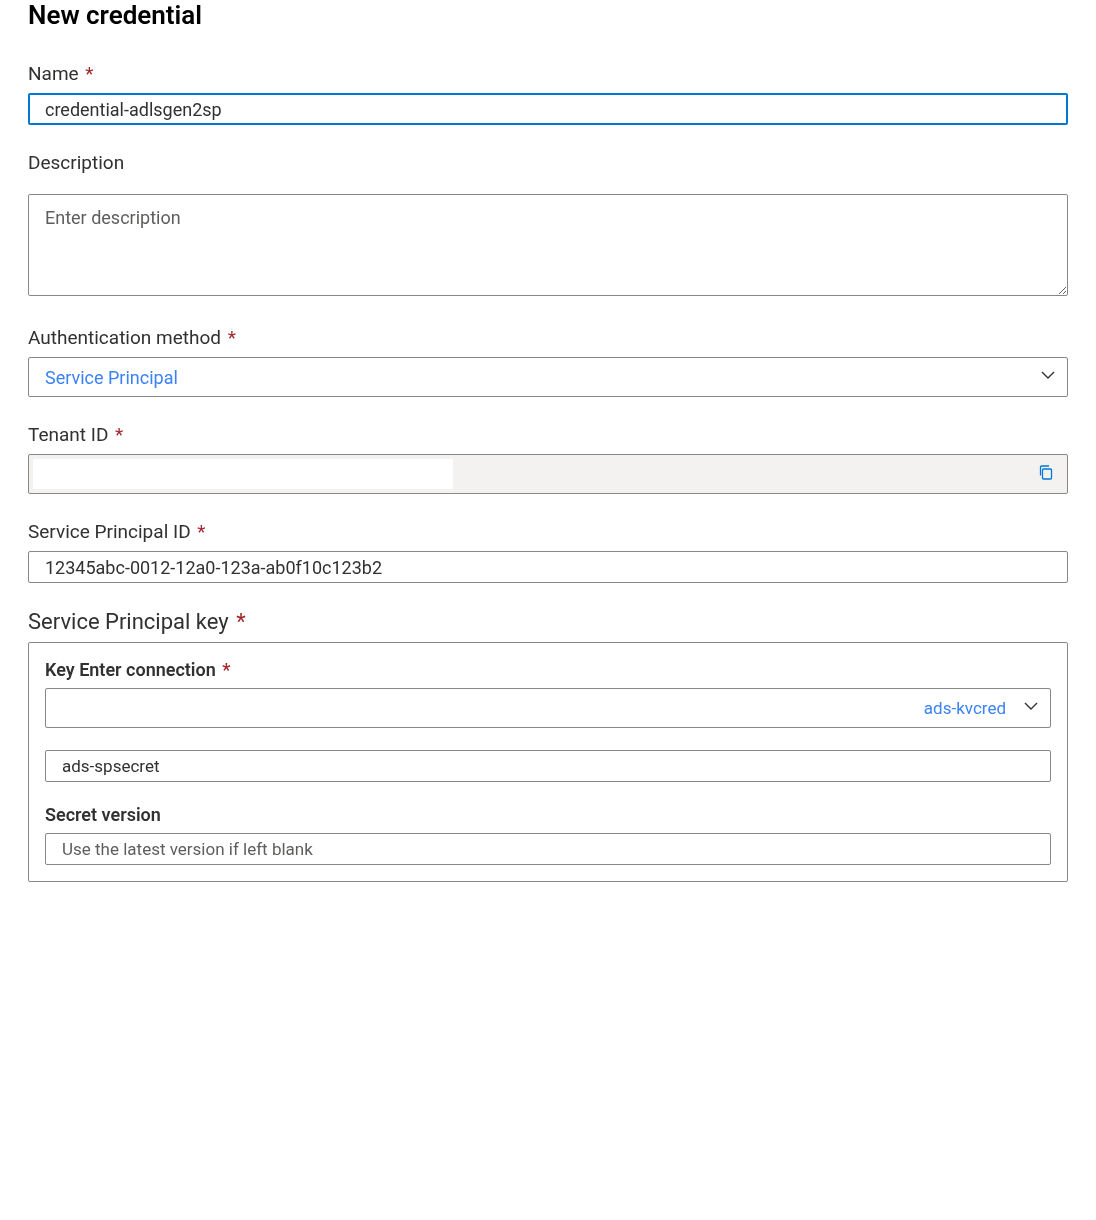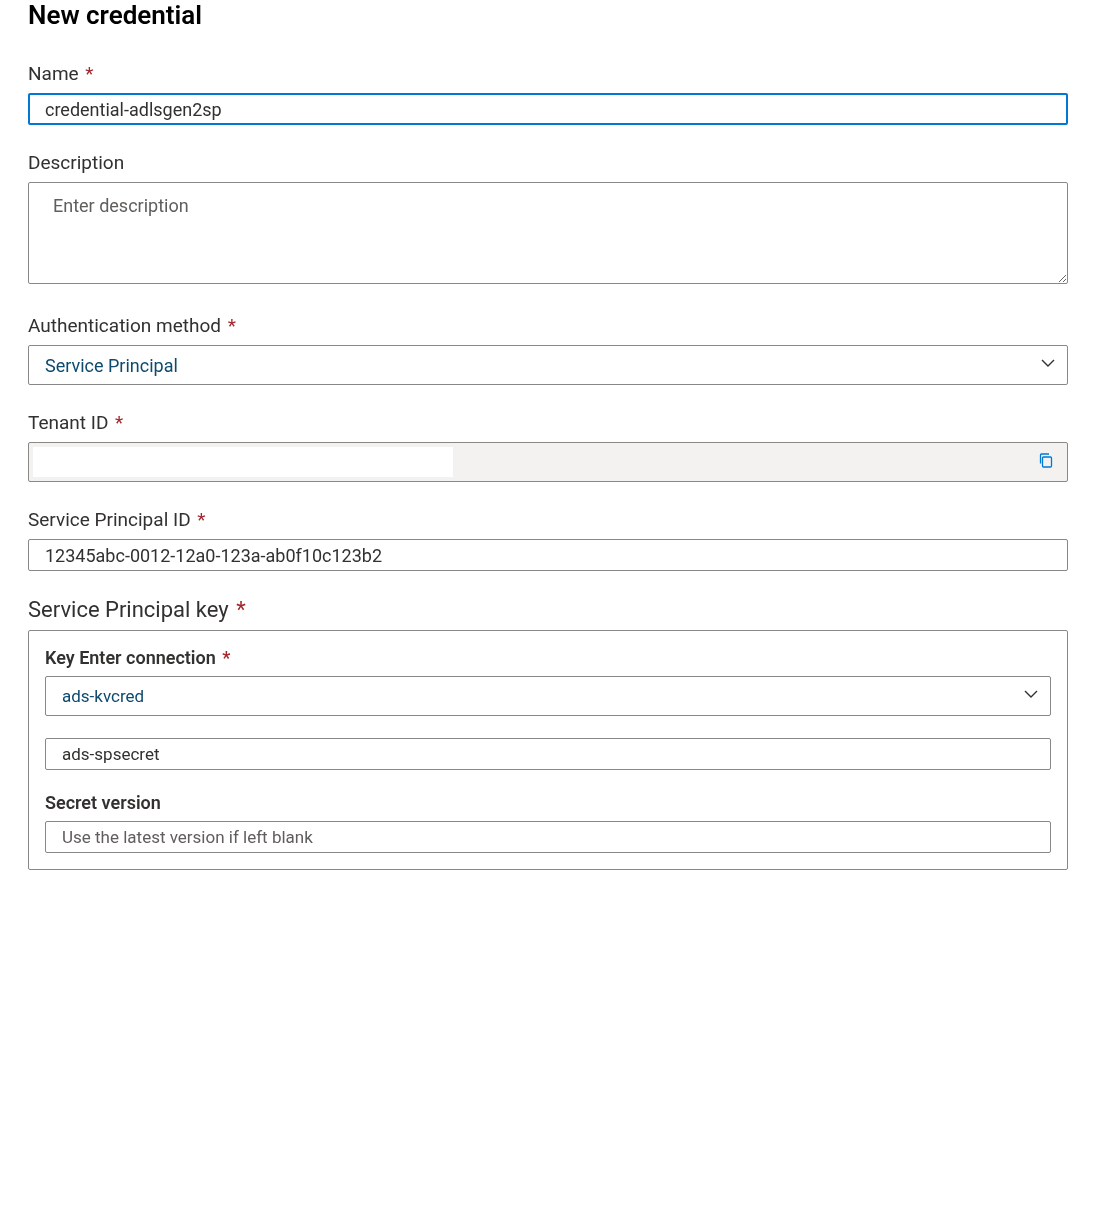--- a/index.html
+++ b/index.html
@@ -49,43 +49,44 @@
     .text-input.focused {
       border: 2px solid #0078d4;
       padding: 0 15px;
     }
     .text-input::placeholder {
       color: #605e5c;
     }
     .textarea {
       width: 100%;
       min-height: 102px;
-      padding: 12px 24px;
+      padding: 12px 16px;
       font-size: 18px;
       font-family: inherit;
       color: #323130;
       border: 1px solid #8a8886;
       border-radius: 2px;
       outline: none;
       resize: vertical;
       background: #ffffff;
+      margin-top: 12px;
     }
     .textarea::placeholder {
       color: #605e5c;
     }
     .select-wrap {
       position: relative;
       width: 100%;
     }
     .select-display {
       width: 100%;
       height: 40px;
       padding: 0 44px 0 16px;
       font-size: 18px;
-      color: #0c4a6e;
+      color: #3b82f6;
       border: 1px solid #8a8886;
       border-radius: 2px;
       background: #ffffff;
       display: flex;
       align-items: center;
       cursor: pointer;
     }
     .select-chevron {
       position: absolute;
       right: 12px;
@@ -135,20 +136,21 @@
     .sp-key-group .field:last-child {
       margin-bottom: 0;
     }
     .sp-key-group .field-label {
       font-size: 18px;
       font-weight: 600;
     }
     .sp-key-group .text-input,
     .sp-key-group .select-display {
       font-size: 17px;
+      justify-content: flex-end;
     }
     .sp-key-heading {
       font-size: 22px;
       font-weight: 400;
       color: #323130;
       margin-bottom: 8px;
     }
   </style>
 </head>
 <body>

